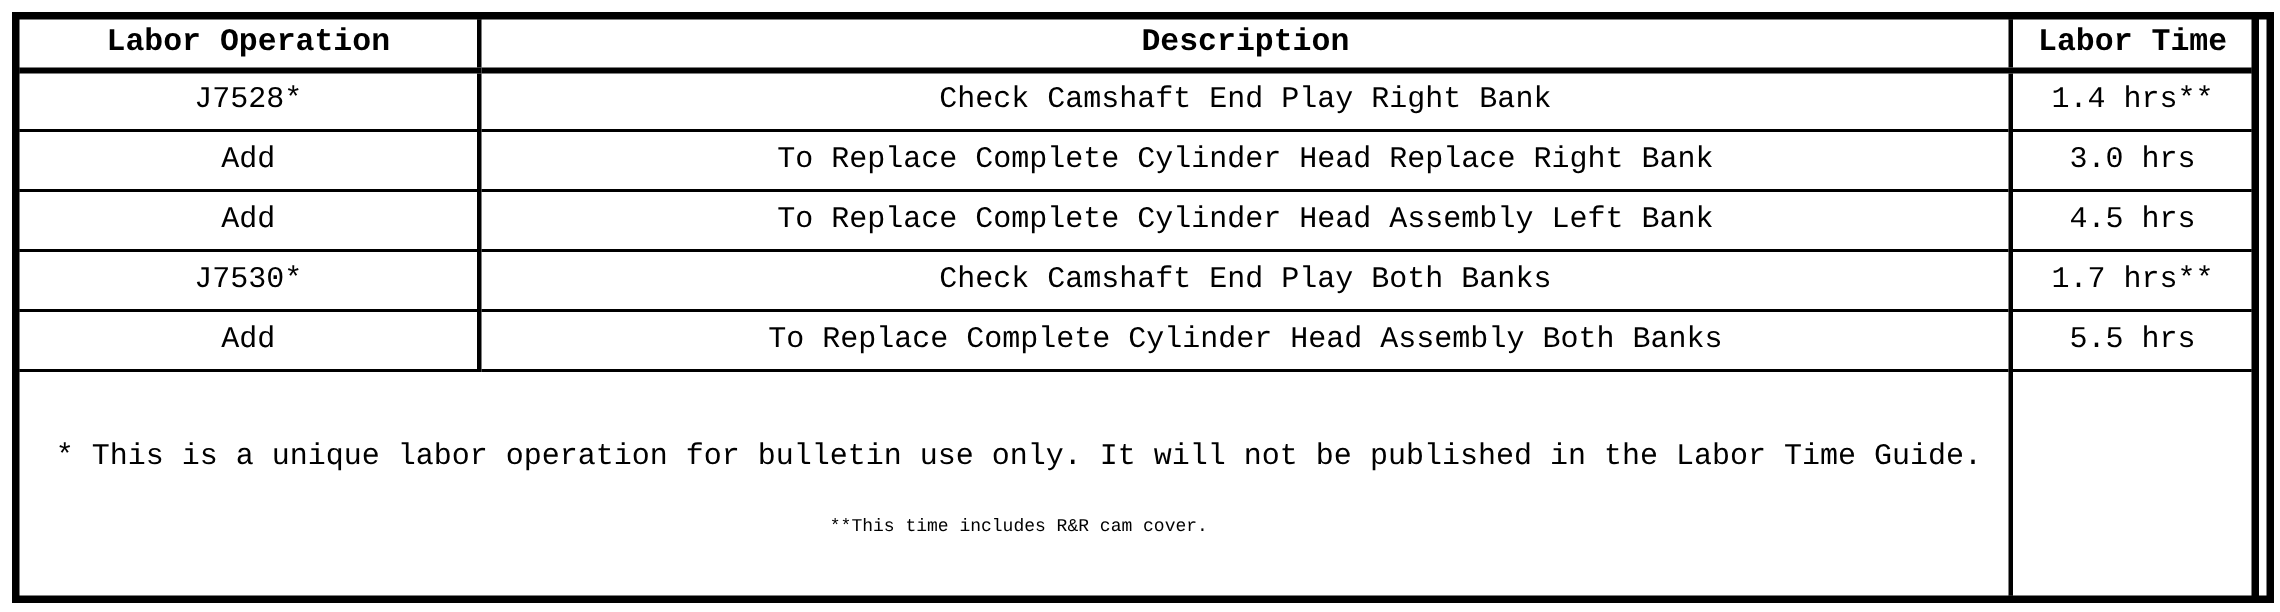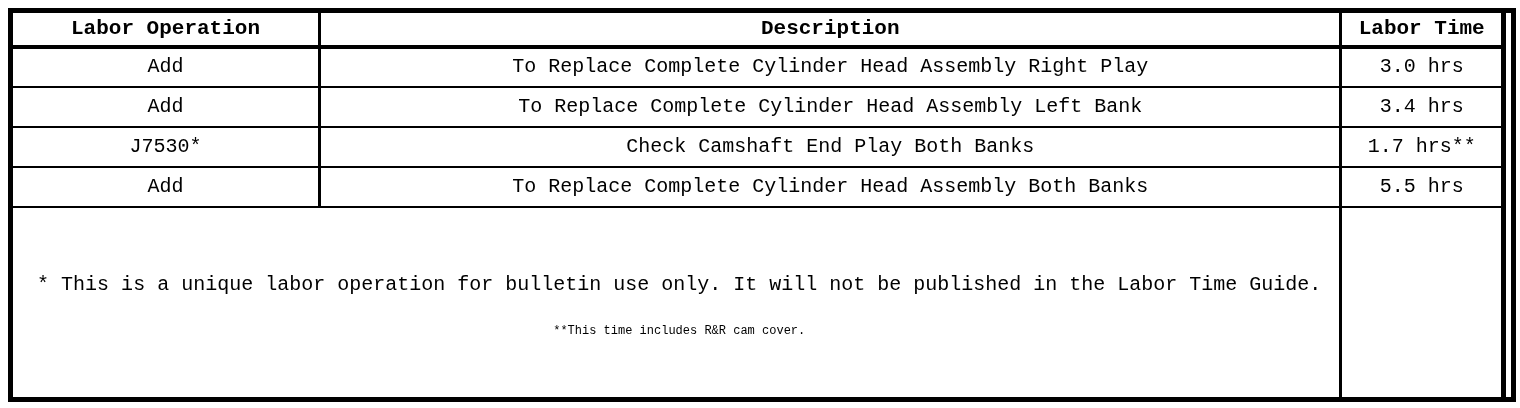--- a/index.html
+++ b/index.html
@@ -88,28 +88,33 @@
     </colgroup>
     <thead>
       <tr class="header-row">
         <th>Labor Operation</th>
         <th>Description</th>
         <th>Labor Time</th>
       </tr>
     </thead>
     <tbody>
       <tr class="data-row">
+        <td>J7528*</td>
+        <td>Check Camshaft End Play Right Bank</td>
+        <td>1.4 hrs**</td>
+      </tr>
+      <tr class="data-row">
         <td>Add</td>
-        <td>To Replace Complete Cylinder Head Assembly Right Play</td>
+        <td>To Replace Complete Cylinder Head Replace Right Bank</td>
         <td>3.0 hrs</td>
       </tr>
       <tr class="data-row">
         <td>Add</td>
         <td>To Replace Complete Cylinder Head Assembly Left Bank</td>
-        <td>3.4 hrs</td>
+        <td>4.5 hrs</td>
       </tr>
       <tr class="data-row">
         <td>J7530*</td>
         <td>Check Camshaft End Play Both Banks</td>
         <td>1.7 hrs**</td>
       </tr>
       <tr class="data-row">
         <td>Add</td>
         <td>To Replace Complete Cylinder Head Assembly Both Banks</td>
         <td>5.5 hrs</td>

